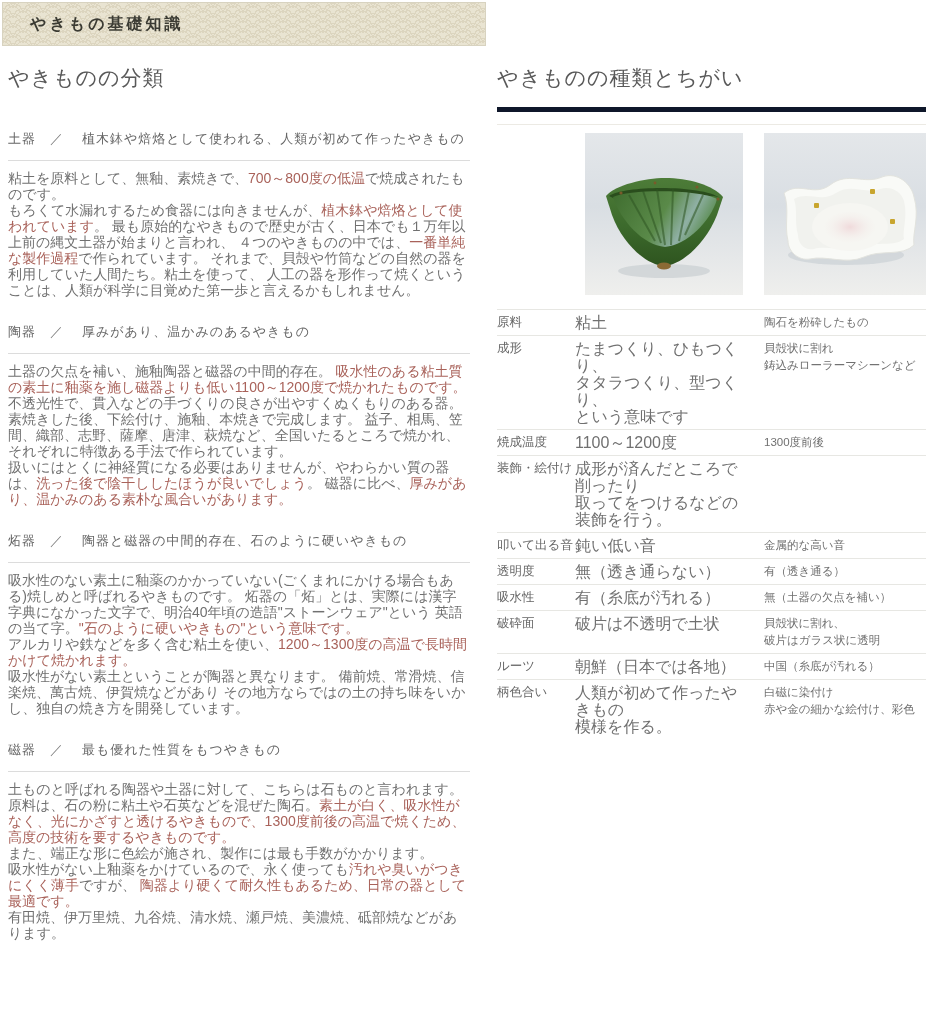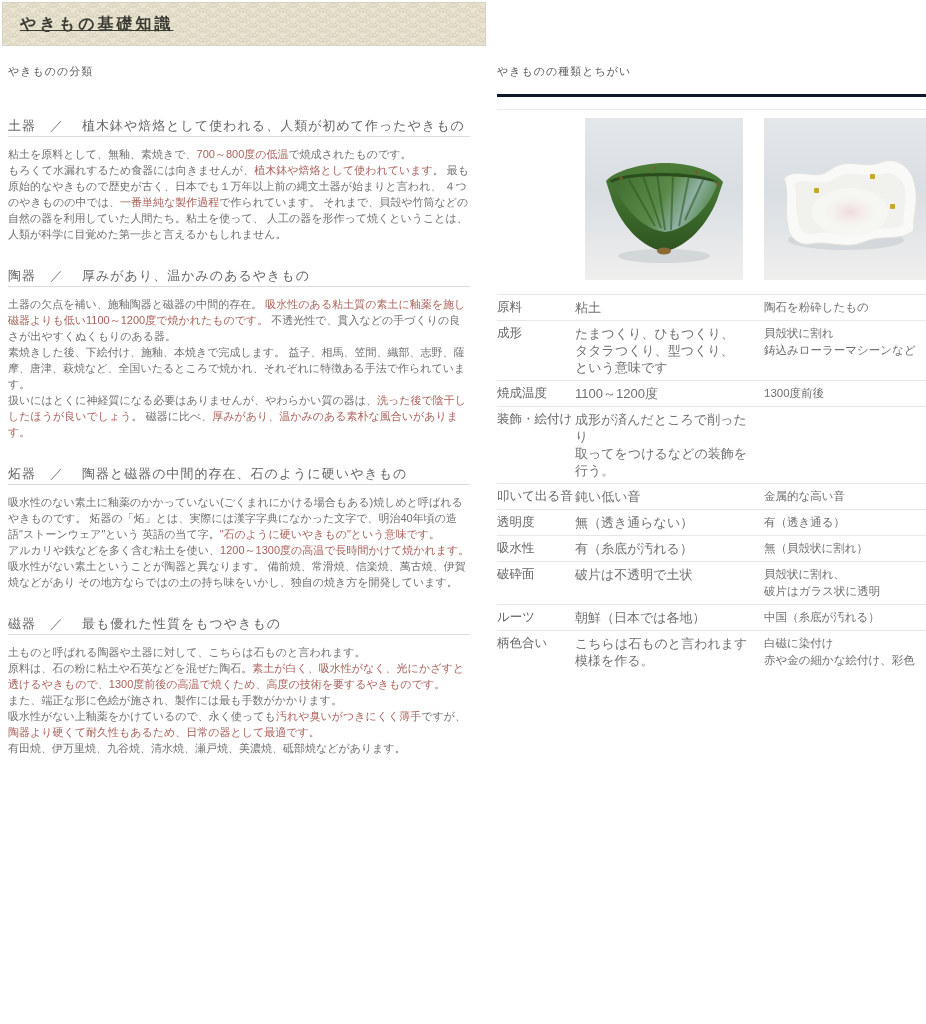--- a/index.html
+++ b/index.html
@@ -19,60 +19,60 @@
     background:
       radial-gradient(circle at 50% 100%, rgba(0,0,0,0) 6px, #dcd5bf 6px 7px, rgba(0,0,0,0) 7px 9px, #dcd5bf 9px 10px, rgba(0,0,0,0) 10px) 0 0 / 20px 10px,
       radial-gradient(circle at 50% 100%, rgba(0,0,0,0) 6px, #dcd5bf 6px 7px, rgba(0,0,0,0) 7px 9px, #dcd5bf 9px 10px, rgba(0,0,0,0) 10px) 10px 5px / 20px 10px,
       #e9e4d2;
     border: 1px solid #d8d3c0;
   }
   .banner h1 {
     font-family: "Liberation Serif", "DejaVu Serif", serif;
     font-size: 16px; font-weight: bold; color: #3b3b33;
     letter-spacing: 3px;
-    line-height: 42px; padding-left: 17px; text-decoration: underline;
+    line-height: 42px; padding-left: 27px;
   }
 
   
   .col-left  { position: absolute; left: 8px;  top: 64px; width: 462px; }
   .col-right { position: absolute; left: 497px; top: 64px; width: 429px; }
 
   .col-heading {
-    font-size: 11px; font-weight: normal; color: #595959;
+    font-size: 21px; font-weight: normal; color: #595959;
     letter-spacing: 1px;
   }
   .col-left  .col-heading { margin-bottom: 38px; }
-  .col-right .col-heading { padding-bottom: 15px; border-bottom: 3px solid #0f172a; }
+  .col-right .col-heading { padding-bottom: 15px; border-bottom: 5px solid #0f172a; }
   .rule-2 { height: 13px; border-bottom: 1px solid #eceae4; }
 
   
   .section { margin-bottom: 25px; }
   .sec-head {
     font-size: 13px; color: #666666; letter-spacing: 1px;
-    padding-bottom: 1px; border-bottom: 1px solid #dcdcdc;
+    padding-bottom: 12px; border-bottom: 1px solid #dcdcdc;
     margin-bottom: 9px;
   }
   .sec-head .term { margin-right: 14px; }
   .sec-head .sep  { margin-right: 18px; color: #777; }
-  .sec-body { font-size: 11px; line-height: 16px; color: #707070; }
+  .sec-body { font-size: 14px; line-height: 16px; color: #707070; }
   .hl { color: #a9625a; }
 
   
   .img-row { display: flex; padding: 8px 0 14px 88px; }
   .photo {
     width: 158px; height: 162px; flex: 0 0 auto;
     background: linear-gradient(180deg, #e4e7ea 0%, #d9dee3 45%, #e6e8e9 78%, #efefed 100%);
   }
   .photo + .photo { margin-left: 21px; width: 162px; }
   .photo svg { display: block; width: 100%; height: 100%; }
 
   
   .cmp-row { display: flex; border-top: 1px solid #e7e7e3; padding: 4px 0; }
   .cmp-label { width: 78px; flex: 0 0 auto; font-size: 12.5px; color: #666666; }
-  .cmp-v1 { width: 189px; flex: 0 0 auto; font-size: 13px; line-height: 17px; padding-right: 12px; }
+  .cmp-v1 { width: 189px; flex: 0 0 auto; font-size: 16px; line-height: 17px; padding-right: 12px; }
   .cmp-v2 { flex: 1 1 auto; font-size: 11.5px; line-height: 17px; }
 </style>
 </head>
 <body>
 
 <div class="banner">
   <h1>やきもの基礎知識</h1>
 </div>
 
 <div class="col-left">
@@ -190,32 +190,32 @@
         <div class="cmp-v2"><span>金属的な高い音</span></div>
       </div>
       <div class="cmp-row">
         <div class="cmp-label">透明度</div>
         <div class="cmp-v1"><span>無（透き通らない）</span></div>
         <div class="cmp-v2"><span>有（透き通る）</span></div>
       </div>
       <div class="cmp-row">
         <div class="cmp-label">吸水性</div>
         <div class="cmp-v1"><span>有（糸底が汚れる）</span></div>
-        <div class="cmp-v2"><span>無（貝殻状に割れ）</span></div>
+        <div class="cmp-v2"><span>無（土器の欠点を補い）</span></div>
       </div>
       <div class="cmp-row">
         <div class="cmp-label">破砕面</div>
         <div class="cmp-v1"><span>破片は不透明で土状</span></div>
         <div class="cmp-v2"><span>貝殻状に割れ、</span><br><span>破片はガラス状に透明</span></div>
       </div>
       <div class="cmp-row">
         <div class="cmp-label">ルーツ</div>
         <div class="cmp-v1"><span>朝鮮（日本では各地）</span></div>
         <div class="cmp-v2"><span>中国（糸底が汚れる）</span></div>
       </div>
       <div class="cmp-row">
         <div class="cmp-label">柄色合い</div>
-        <div class="cmp-v1"><span>こちらは石ものと言われます</span><br><span>模様を作る。</span></div>
+        <div class="cmp-v1"><span>人類が初めて作ったやきもの</span><br><span>模様を作る。</span></div>
         <div class="cmp-v2"><span>白磁に染付け</span><br><span>赤や金の細かな絵付け、彩色</span></div>
       </div>
     </div>
 
 </div>
 
 </body></html>

